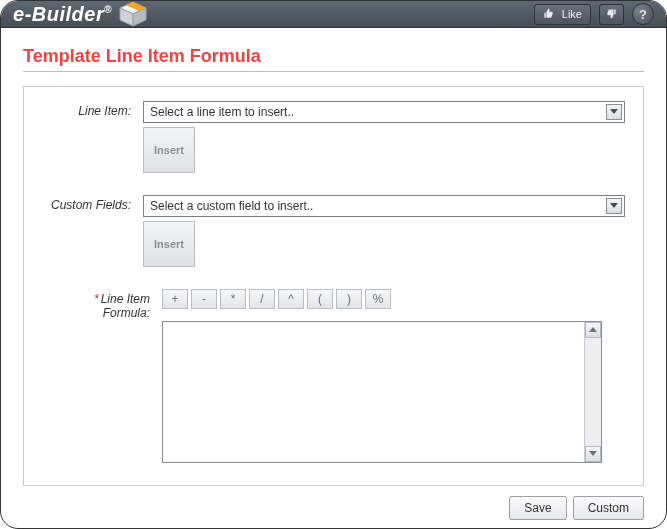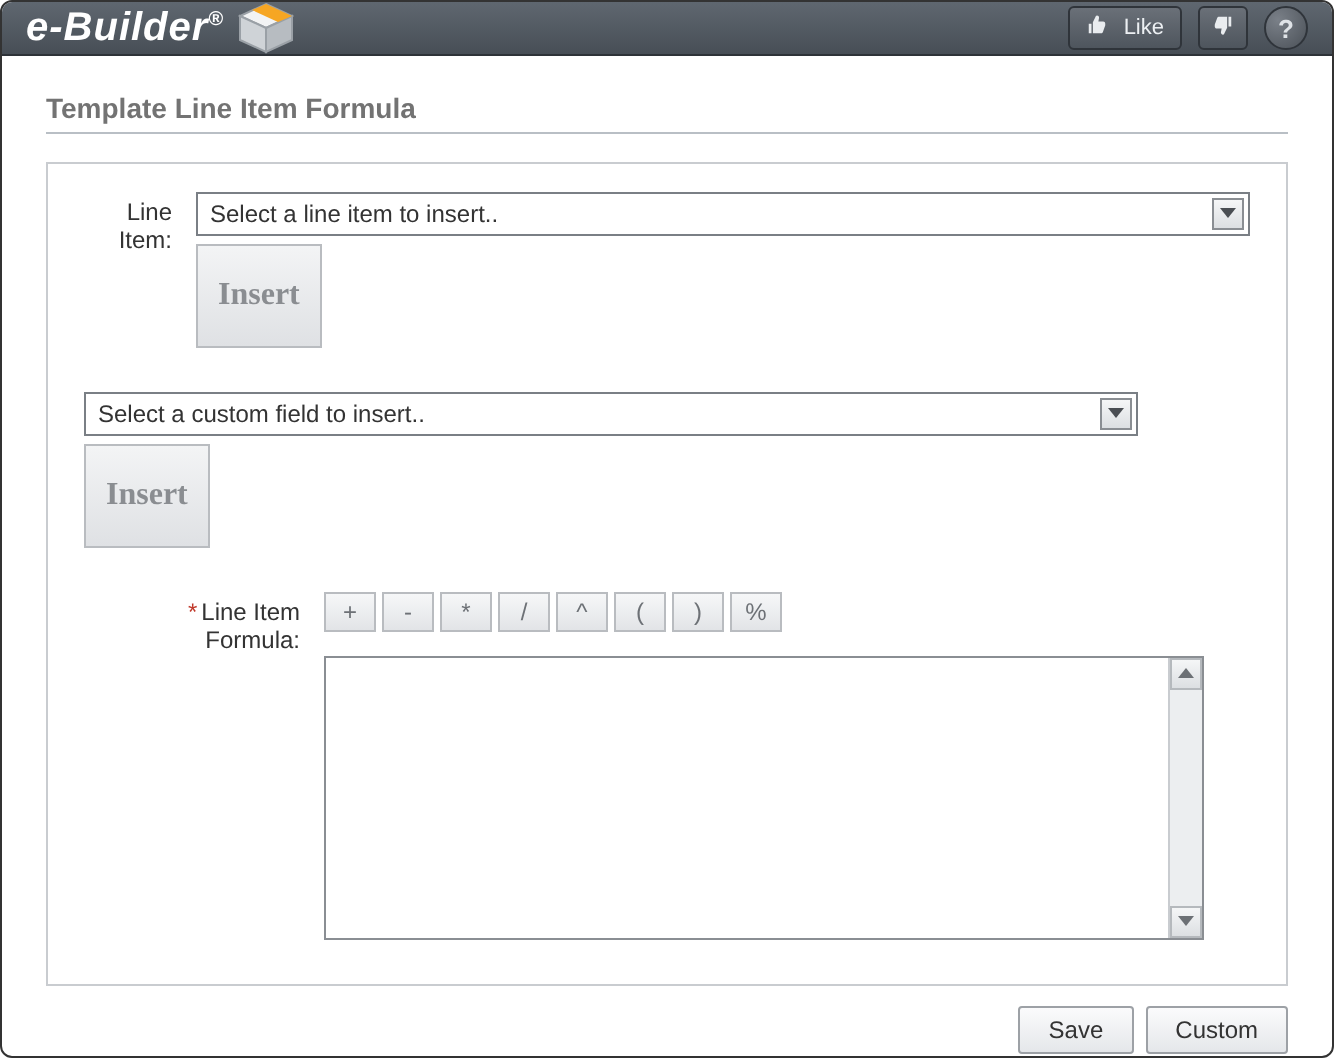--- a/index.html
+++ b/index.html
@@ -8,21 +8,21 @@
     font-family: Arial, Helvetica, sans-serif;
     font-size: 12px;
     color: #333;
     background: #fff;
   }
   .window {
     width: 667px;
     height: 529px;
     margin: 0;
     border: 1px solid #333;
-    border-radius: 6px;
+    border-radius: 18px;
     overflow: hidden;
     background: #fff;
     display: flex;
     flex-direction: column;
   }
   .header {
     height: 44px;
     background: linear-gradient(#5f6770, #474e56);
     display: flex;
     align-items: center;
@@ -74,22 +74,22 @@
     cursor: pointer;
     font-size: 13px;
   }
   .content {
     padding: 18px 22px 14px 22px;
     flex: 1;
     display: flex;
     flex-direction: column;
   }
   .page-title {
-    color: #737373;
-    font-size: 14px;
+    color: #ef4444;
+    font-size: 18px;
     font-weight: bold;
     margin: 0 0 4px 0;
   }
   .title-rule {
     border: none;
     border-top: 1px solid #b9bfc5;
     margin: 0 0 14px 0;
   }
   .form-panel {
     border: 1px solid #c9ccd0;
@@ -100,27 +100,28 @@
     display: flex;
     margin-bottom: 4px;
   }
   .row.gap { margin-bottom: 18px; }
   .label-col {
     width: 120px;
     text-align: right;
     padding-right: 12px;
     padding-top: 3px;
     color: #333;
+    font-style: italic;
   }
   .req { color: #c0392b; margin-right: 2px; }
   .field-col {
     flex: 1;
   }
   .select-wrap {
-    width: 527px;
+    width: 482px;
     height: 22px;
     border: 1px solid #7a7f85;
     background: #fff;
     display: flex;
     align-items: center;
     justify-content: space-between;
     padding: 0 2px 0 6px;
     font-size: 12px;
     color: #333;
     cursor: pointer;
@@ -130,25 +131,24 @@
     border: 1px solid #8a8e93;
     background: linear-gradient(#f5f6f7, #dcdfe2);
     display: flex; align-items: center; justify-content: center;
   }
   .select-caret svg { display:block; }
   .btn-insert {
     margin-top: 4px;
     background: linear-gradient(#f3f4f5, #dfe1e4);
     border: 1px solid #b9bcc0;
     color: #8a8d91;
-    font-size: 16px;
+    font-size: 11px;
     font-weight: bold;
     padding: 16px 10px;
     cursor: default;
-    font-family: Liberation Serif, serif;
   }
   .operators-label {
     font-size: 12px;
     color: #333;
     margin-bottom: 4px;
   }
   .op-row {
     display: flex;
     gap: 0;
     margin-bottom: 12px;
@@ -272,20 +272,21 @@
                 </svg>
             </span>
           </div>
           <button class="btn-insert">Insert</button>
         </div>
       </div>
 
       <div class="row gap"></div>
 
       <div class="row">
+        <div class="label-col">Custom Fields:</div>
         <div class="field-col">
           <div class="select-wrap">
             <span>Select a custom field to insert..</span>
             <span class="select-caret">
               <svg width="8" height="6" viewBox="0 0 8 6">
                   <polygon points="0,0 8,0 4,5" fill="#4a4e53"></polygon>
                 </svg>
             </span>
           </div>
           <button class="btn-insert">Insert</button>

